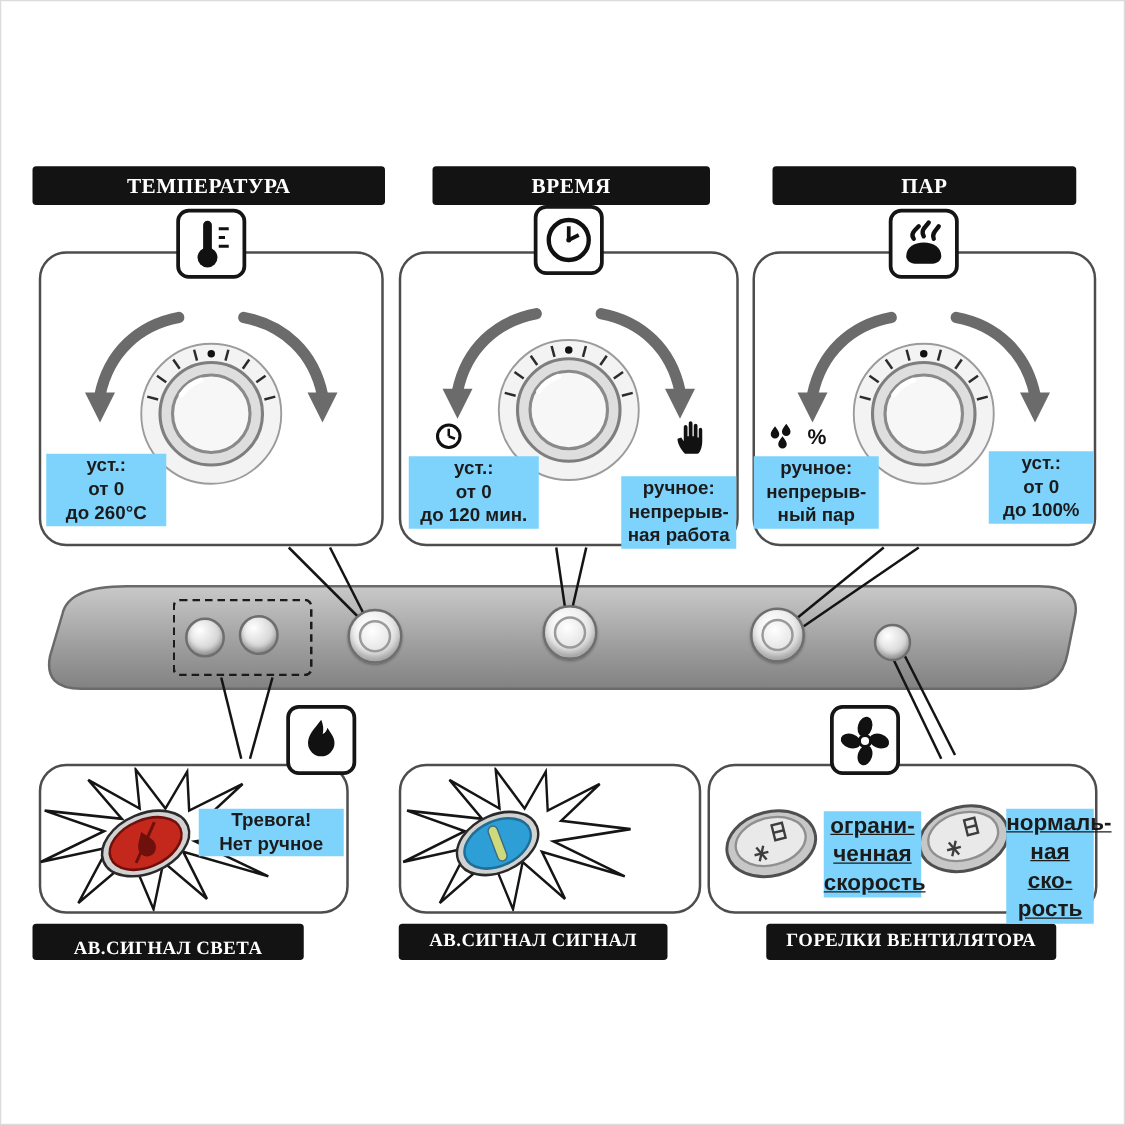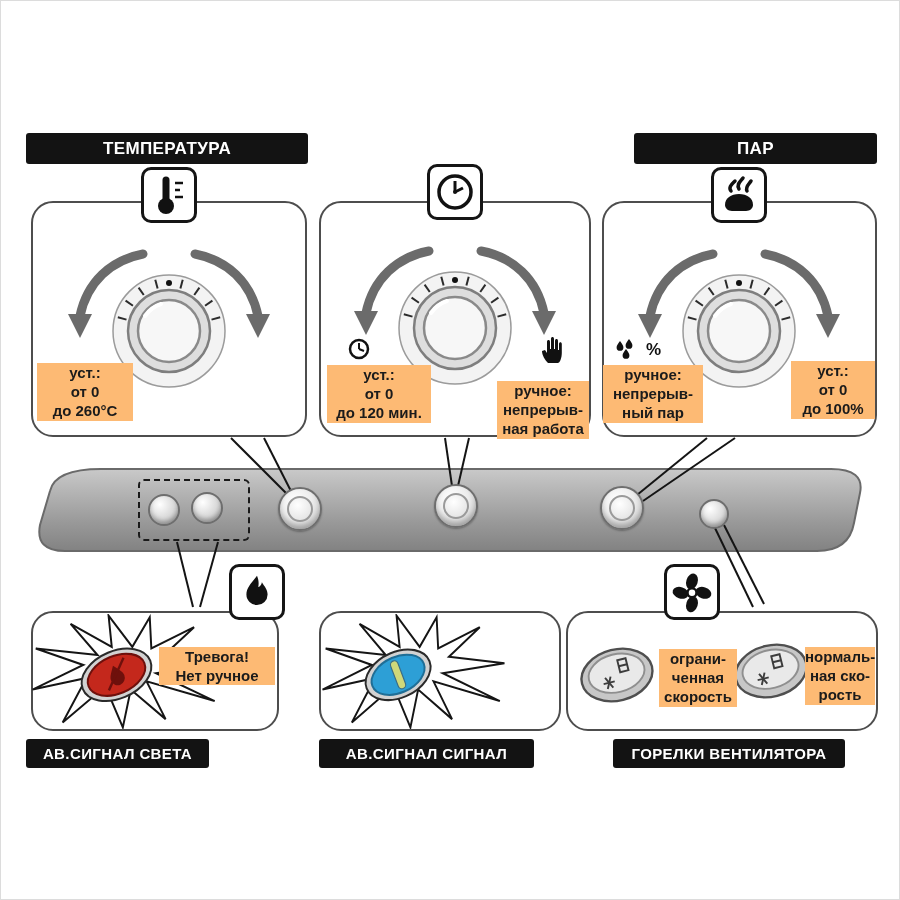--- a/index.html
+++ b/index.html
@@ -1,31 +1,31 @@
 <!DOCTYPE html>
 <html style="--label-bg: #131313; --label-text: #ffffff; --panel-border: #4d4d4d; --arrow-gray: #6b6b6b; --alarm-red: #c4281c; --burner-blue: #2d9fd6; --line-black: #141414;"><head>
 <meta charset="utf-8">
 <style>
   * { box-sizing: border-box; margin: 0; padding: 0; }
   body { background: #fff; font-family: "Liberation Sans", sans-serif; }
   .canvas { position: relative; width: 900px; height: 900px; background: #fff; overflow: hidden; border: 1px solid #dcdcdc; }
 
   .pill { position: absolute; background: var(--label-bg); color: var(--label-text);
           display: flex; align-items: center; justify-content: center;
-          font-weight: bold; border-radius: 3px; letter-spacing: .4px; z-index: 4; }
+          font-weight: bold; border-radius: 3px; letter-spacing: .4px; z-index: 4; font-family: Liberation Serif, serif; }
   .pill.top { font-size: 17px; height: 31px; }
   .pill.bottom { font-size: 15px; height: 29px; }
 
   .panel { position: absolute; border: 2.5px solid var(--panel-border); border-radius: 22px; background: #fff; z-index: 2; }
   .iconbox { position: absolute; width: 56px; height: 56px; border: 3.5px solid #151515; border-radius: 10px;
              background: #fff; display: flex; align-items: center; justify-content: center; z-index: 6; }
 
   .multiline { position: absolute; white-space: pre-line; text-align: center; font-weight: bold;
-               font-size: 15px; color: #1b1b1b; line-height: 1.28; z-index: 5; background: #fdba74; }
-  .multiline.small { font-size: 15px; }
+               font-size: 15px; color: #1b1b1b; line-height: 1.28; z-index: 5; background: #7dd3fc; }
+  .multiline.small { font-size: 18px; text-decoration: underline; }
 
   .knob { position: absolute; z-index: 3; }
   .arrow-path { stroke: var(--arrow-gray); }
   .arrow-head { fill: var(--arrow-gray); }
 
   .overlay { position: absolute; inset: 0; z-index: 3; pointer-events: none; }
   .conn { stroke: var(--line-black); stroke-width: 2; }
 
   .strip { position: absolute; z-index: 1; }
   .dash-box { position: absolute; border: 2.5px dashed #1a1a1a; border-radius: 6px; z-index: 4; }
@@ -66,21 +66,24 @@
     <line class="conn" x1="734" y1="437" x2="642" y2="500"></line>
     <line class="conn" x1="714" y1="527" x2="752" y2="606"></line>
     <line class="conn" x1="723" y1="524" x2="763" y2="603"></line>
     <line class="conn" x1="176" y1="541" x2="192" y2="606"></line>
     <line class="conn" x1="217" y1="541" x2="199" y2="606"></line>
   </svg>
 
   <div class="pill top" style="left:25px; top:132px; width:282px;">
       <span>ТЕМПЕРАТУРА</span>
     </div>
-  <div class="pill top" style="left:633px; top:132px; width:243px;">
+  <div class="pill top" style="left:345px; top:132px; width:222px;">
+      <span>ВРЕМЯ</span>
+    </div>
+  <div class="pill top" style="left:617px; top:132px; width:243px;">
       <span>ПАР</span>
     </div>
 
   <div class="panel" style="left:30px; top:200px; width:276px; height:236px;"></div>
   <div class="panel" style="left:318px; top:200px; width:272px; height:236px;"></div>
   <div class="panel" style="left:601px; top:200px; width:275px; height:236px;"></div>
 
   <div class="iconbox" style="left:140px; top:166px;">
     <svg width="44" height="44" viewBox="0 0 44 44">
       <line x1="19" y1="7" x2="19" y2="28" stroke="#111" stroke-width="7" stroke-linecap="round"></line>
@@ -307,21 +310,21 @@
         <line x1="41" y1="38" x2="35" y2="50"></line>
         <rect x="52" y="23" width="9" height="13"></rect>
         <line x1="52" y1="29.5" x2="61" y2="29.5"></line>
       </g>
     </g>
   </svg>
   <div class="multiline small" style="left:804px; top:646px; width:70px;text-align:center;">нормаль-
 ная ско-
 рость</div>
 
-  <div class="pill bottom" style="left:25px; top:738px; width:183px;">
+  <div class="pill bottom" style="left:25px; top:738px; width:217px;align-items:flex-end;">
       <span>АВ.СИГНАЛ СВЕТА</span>
     </div>
   <div class="pill bottom" style="left:318px; top:738px; width:215px;">
       <span>АВ.СИГНАЛ СИГНАЛ</span>
     </div>
   <div class="pill bottom" style="left:612px; top:738px; width:232px;">
       <span>ГОРЕЛКИ ВЕНТИЛЯТОРА</span>
     </div>
 
 </div>

